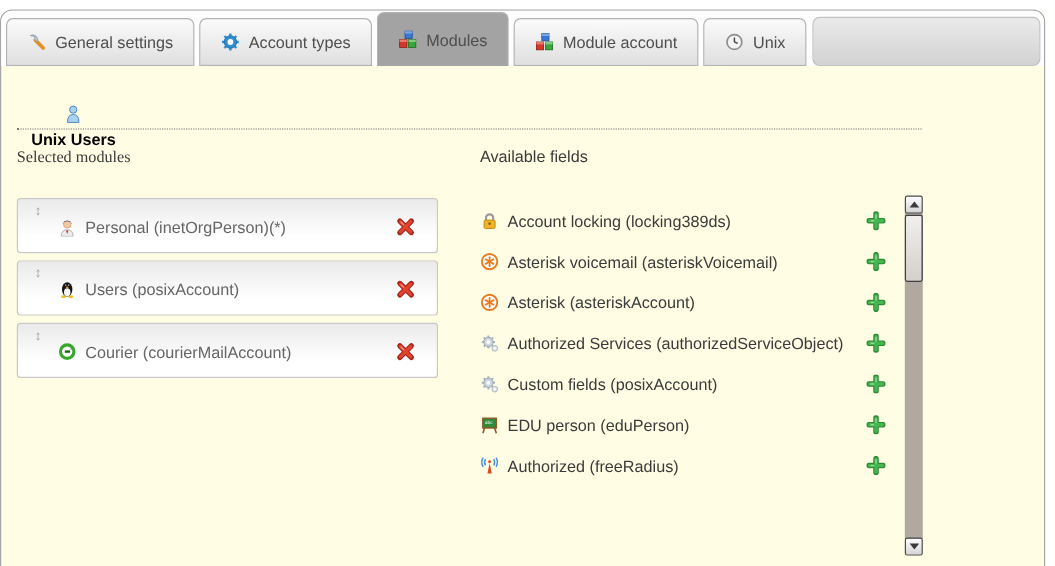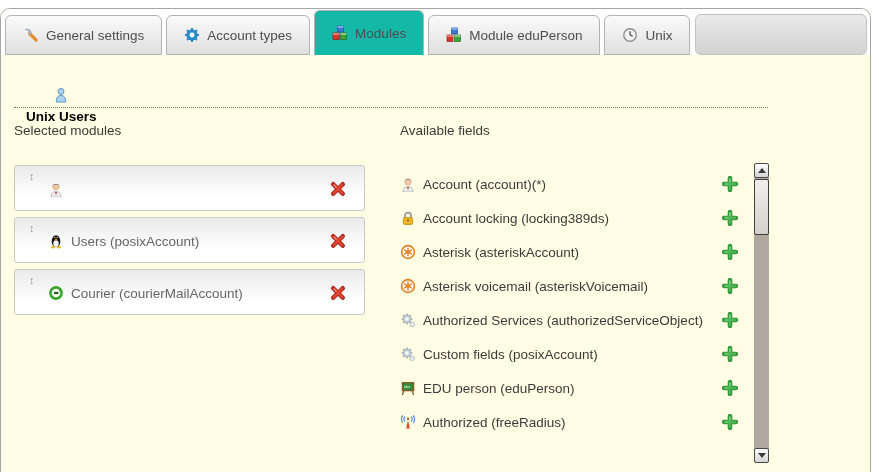--- a/index.html
+++ b/index.html
@@ -34,21 +34,21 @@
     height:40px; padding:0 17px;
     background:linear-gradient(#fbfbfb, #dfdfdf);
     border:1px solid #b3b3b3;
     border-radius:6px 6px 0 0;
     margin-right:4px;
     font-size:13.5px; color:#4e4e4e;
     cursor:pointer; white-space:nowrap;
   }
   .tab.active {
     height:45px;
-    background:#14b8a6;
+    background:#a3a3a3;
     border-bottom:none;
     z-index:3; position:relative;
   }
   .tab .ticon { width:16px; height:16px; display:inline-block; flex:0 0 16px; }
   .tab .ticon svg { width:16px; height:16px; display:block; }
   .tab-filler {
     flex:1; height:41px; margin-left:1px;
     background:linear-gradient(#eaeaea, #d2d2d2);
     border:1px solid #c2c2c2;
     border-radius:6px;
@@ -64,21 +64,21 @@
   .icon16 svg { width:16px; height:16px; display:block; }
   .dotted-line {
     position:absolute; left:13px; top:98px; width:754px; height:1px;
     border-bottom:1px dotted #777;
   }
 
   .col-heading {
     position:absolute; top:114px;
     font-size:13.5px; color:#3b3b3b;
   }
-  .heading-selected { left:13px; }
+  .heading-selected { left:13px;font-family:Liberation Serif, serif; }
   .heading-available { left:399px; }
 
   
   .selected-list { position:absolute; left:13px; top:156px; width:351px; }
   .mod-card {
     position:relative;
     width:351px; height:46px; margin-bottom:6px;
     background:linear-gradient(#eaeaea, #ffffff 70%);
     border:1px solid #c9c9c9;
     border-radius:3px;
@@ -193,21 +193,21 @@
     <span class="ticon">
               <svg viewBox="0 0 16 16">
                 <rect x="5.5" y="1" width="6" height="6" fill="#3a78d6" stroke="#244f93" stroke-width="0.7"></rect>
                 <rect x="5.5" y="1" width="6" height="2" fill="#7aa6e8" stroke="none"></rect>
                 <rect x="1" y="8" width="6" height="6.5" fill="#d6372b" stroke="#8f1f16" stroke-width="0.7"></rect>
                 <rect x="1" y="8" width="6" height="2" fill="#ea7a6f" stroke="none"></rect>
                 <rect x="8.5" y="8" width="6" height="6.5" fill="#3aa53a" stroke="#1f6e1f" stroke-width="0.7"></rect>
                 <rect x="8.5" y="8" width="6" height="2" fill="#83cc7d" stroke="none"></rect>
               </svg>
             </span>
-    <span class="tlabel">Module eduPerson</span>
+    <span class="tlabel">Module account</span>
   </div>
           <div class="tab">
     <span class="ticon">
               <svg viewBox="0 0 16 16">
                 <circle cx="8" cy="8" r="6.2" fill="#f3f3f3" stroke="#8d8d8d" stroke-width="1.4"></circle>
                 <line x1="8" y1="8" x2="8" y2="4.2" stroke="#444" stroke-width="1.2"></line>
                 <line x1="8" y1="8" x2="10.8" y2="9.2" stroke="#444" stroke-width="1.2"></line>
               </svg>
             </span>
     <span class="tlabel">Unix</span>
@@ -234,20 +234,21 @@
         <div class="mod-card">
     <span class="drag-handle">↕</span>
     <span class="icon16">
             <svg viewBox="0 0 16 16">
               <path d="M3 16 Q3 10.5 8 10.5 Q13 10.5 13 16 Z" fill="#ececec" stroke="#9a9a9a" stroke-width="0.6"></path>
               <path d="M7 11 L8 14 L9 11 Z" fill="#c03030"></path>
               <circle cx="8" cy="6" r="3.1" fill="#f2c9a2" stroke="#c89468" stroke-width="0.5"></circle>
               <path d="M4.6 5.6 a3.4 2.6 0 0 1 6.8 0 L11.8 4.8 Q8 2 4.2 4.8 Z" fill="#3a5390"></path>
             </svg>
           </span>
+    <span class="card-label">Personal (inetOrgPerson)(*)</span>
     <button class="delete-btn">
             <svg viewBox="0 0 16 16">
               <g stroke-linecap="round">
                 <path d="M3.2 3.2 L12.8 12.8 M12.8 3.2 L3.2 12.8" stroke="#a8251a" stroke-width="4.4"></path>
                 <path d="M3.7 3.7 L12.3 12.3 M12.3 3.7 L3.7 12.3" stroke="#e0442e" stroke-width="2.6"></path>
                 <path d="M4.2 4.2 L6.2 6.2" stroke="#f09a8a" stroke-width="1.1"></path>
               </g>
             </svg>
           </button>
   </div>
@@ -294,40 +295,20 @@
               </g>
             </svg>
           </button>
   </div>
       </div>
 
     <div class="available-list">
         <div class="avail-row">
     <span class="icon16">
             <svg viewBox="0 0 16 16">
-              <path d="M3 16 Q3 10.5 8 10.5 Q13 10.5 13 16 Z" fill="#ececec" stroke="#9a9a9a" stroke-width="0.6"></path>
-              <path d="M7 11 L8 14 L9 11 Z" fill="#c03030"></path>
-              <circle cx="8" cy="6" r="3.1" fill="#f2c9a2" stroke="#c89468" stroke-width="0.5"></circle>
-              <path d="M4.6 5.6 a3.4 2.6 0 0 1 6.8 0 L11.8 4.8 Q8 2 4.2 4.8 Z" fill="#3a5390"></path>
-            </svg>
-          </span>
-    <span class="avail-label">Account (account)(*)</span>
-    <button class="add-btn">
-            <svg viewBox="0 0 16 16">
-              <g stroke-linecap="round">
-                <path d="M8 2.2 V13.8 M2.2 8 H13.8" stroke="#2c8a33" stroke-width="4.6"></path>
-                <path d="M8 2.6 V13.4 M2.6 8 H13.4" stroke="#49b551" stroke-width="2.8"></path>
-                <path d="M8 3.2 V6 M4 8 H6" stroke="#8fdd94" stroke-width="1.2"></path>
-              </g>
-            </svg>
-          </button>
-  </div>
-        <div class="avail-row">
-    <span class="icon16">
-            <svg viewBox="0 0 16 16">
               <path d="M5 8 V5.6 a3 3 0 0 1 6 0 V8" fill="none" stroke="#9a9a9a" stroke-width="1.8"></path>
               <rect x="3.4" y="7.4" width="9.2" height="7" rx="1.2" fill="#f0b32a" stroke="#bd8a12" stroke-width="0.8"></rect>
               <circle cx="8" cy="10.4" r="1.1" fill="#8a6508"></circle>
             </svg>
           </span>
     <span class="avail-label">Account locking (locking389ds)</span>
     <button class="add-btn">
             <svg viewBox="0 0 16 16">
               <g stroke-linecap="round">
                 <path d="M8 2.2 V13.8 M2.2 8 H13.8" stroke="#2c8a33" stroke-width="4.6"></path>
@@ -341,21 +322,21 @@
     <span class="icon16">
             <svg viewBox="0 0 16 16">
               <circle cx="8" cy="8" r="6.4" fill="#fff" stroke="#e87c1e" stroke-width="1.6"></circle>
               <g stroke="#e87c1e" stroke-width="1.5" stroke-linecap="round">
                 <line x1="8" y1="4.2" x2="8" y2="11.8"></line>
                 <line x1="4.7" y1="6.1" x2="11.3" y2="9.9"></line>
                 <line x1="11.3" y1="6.1" x2="4.7" y2="9.9"></line>
               </g>
             </svg>
           </span>
-    <span class="avail-label">Asterisk (asteriskAccount)</span>
+    <span class="avail-label">Asterisk voicemail (asteriskVoicemail)</span>
     <button class="add-btn">
             <svg viewBox="0 0 16 16">
               <g stroke-linecap="round">
                 <path d="M8 2.2 V13.8 M2.2 8 H13.8" stroke="#2c8a33" stroke-width="4.6"></path>
                 <path d="M8 2.6 V13.4 M2.6 8 H13.4" stroke="#49b551" stroke-width="2.8"></path>
                 <path d="M8 3.2 V6 M4 8 H6" stroke="#8fdd94" stroke-width="1.2"></path>
               </g>
             </svg>
           </button>
   </div>
@@ -363,21 +344,21 @@
     <span class="icon16">
             <svg viewBox="0 0 16 16">
               <circle cx="8" cy="8" r="6.4" fill="#fff" stroke="#e87c1e" stroke-width="1.6"></circle>
               <g stroke="#e87c1e" stroke-width="1.5" stroke-linecap="round">
                 <line x1="8" y1="4.2" x2="8" y2="11.8"></line>
                 <line x1="4.7" y1="6.1" x2="11.3" y2="9.9"></line>
                 <line x1="11.3" y1="6.1" x2="4.7" y2="9.9"></line>
               </g>
             </svg>
           </span>
-    <span class="avail-label">Asterisk voicemail (asteriskVoicemail)</span>
+    <span class="avail-label">Asterisk (asteriskAccount)</span>
     <button class="add-btn">
             <svg viewBox="0 0 16 16">
               <g stroke-linecap="round">
                 <path d="M8 2.2 V13.8 M2.2 8 H13.8" stroke="#2c8a33" stroke-width="4.6"></path>
                 <path d="M8 2.6 V13.4 M2.6 8 H13.4" stroke="#49b551" stroke-width="2.8"></path>
                 <path d="M8 3.2 V6 M4 8 H6" stroke="#8fdd94" stroke-width="1.2"></path>
               </g>
             </svg>
           </button>
   </div>

